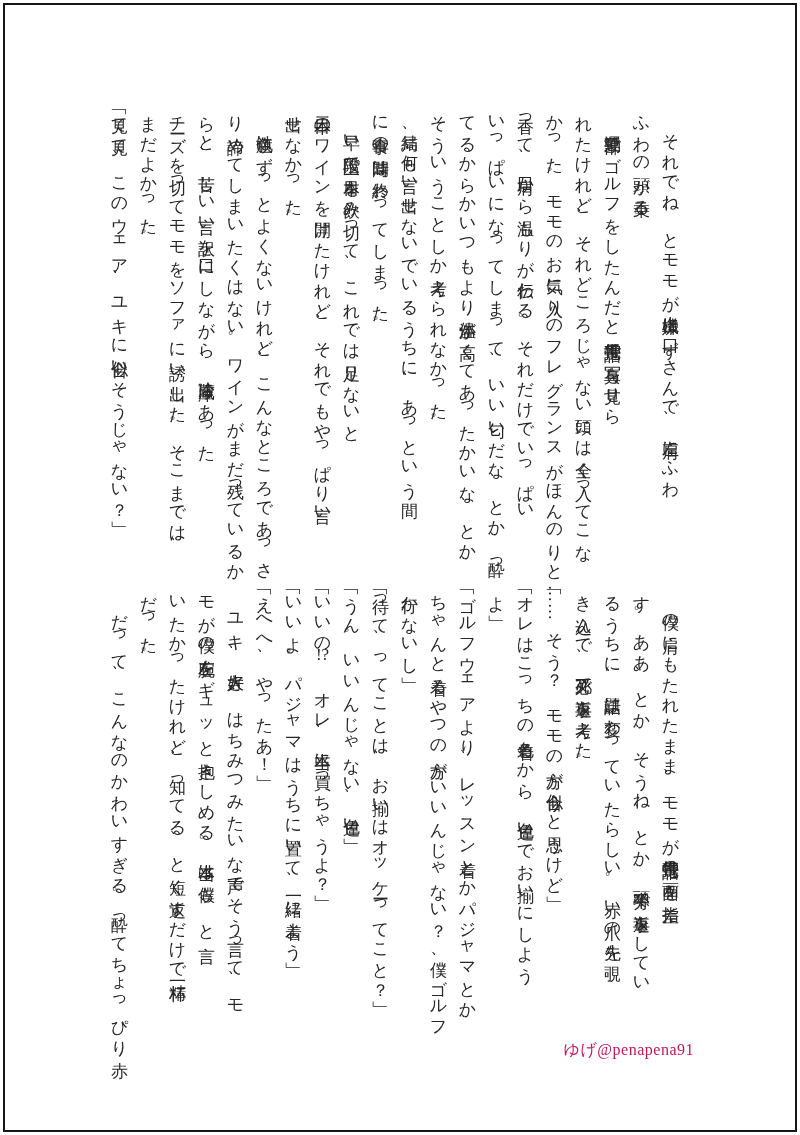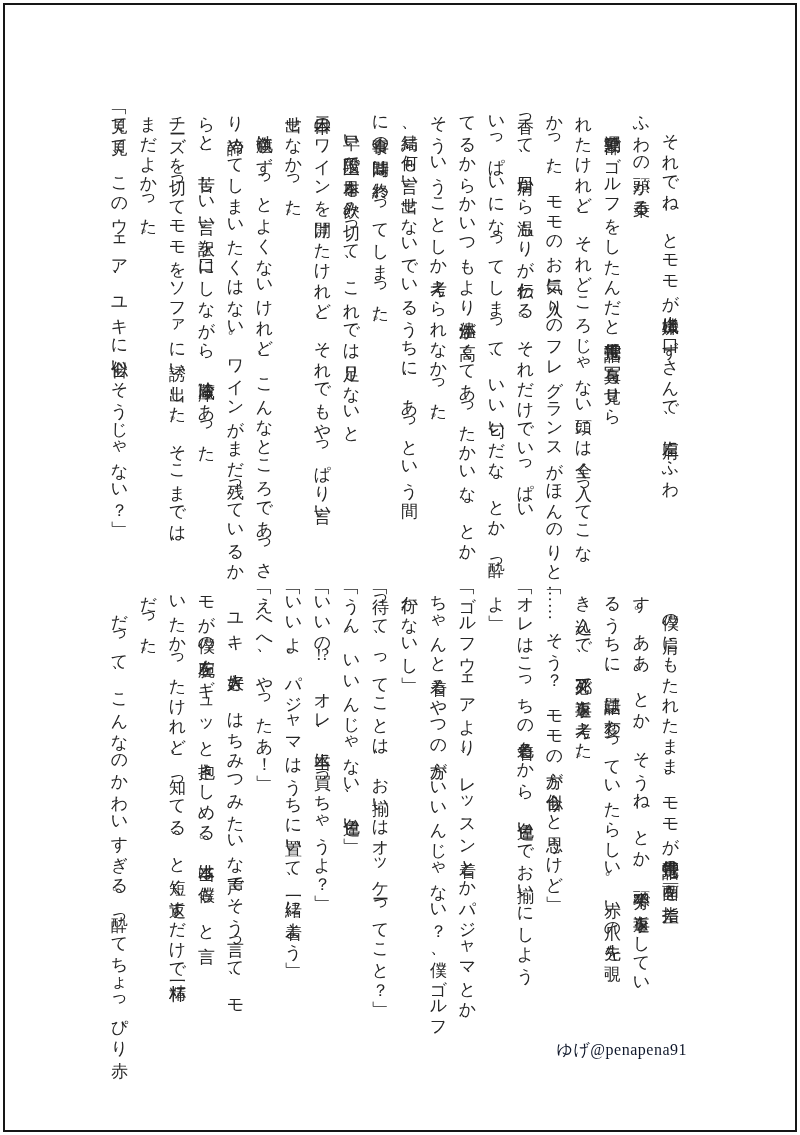--- a/index.html
+++ b/index.html
@@ -35,24 +35,24 @@
     padding: 0;
     white-space: nowrap;
   }
   .tcy {
     text-combine-upright: all;
     letter-spacing: 0;
   }
   .credit {
     position: absolute;
     top: 1040px;
-    right: 113px;
+    right: 106px;
     font-size: 16px;
     letter-spacing: 0.5px;
-    color: #0f172a;
+    color: #be185d;
   }
 </style>
 </head>
 <body>
 
 <div class="page-border"></div>
 
 <section class="text-block block-upper">
   <p class="vline">　それでね、とモモが上機嫌に口ずさんで、左肩にふわ</p>
   <p class="vline">ふわの頭が乗る。</p>

